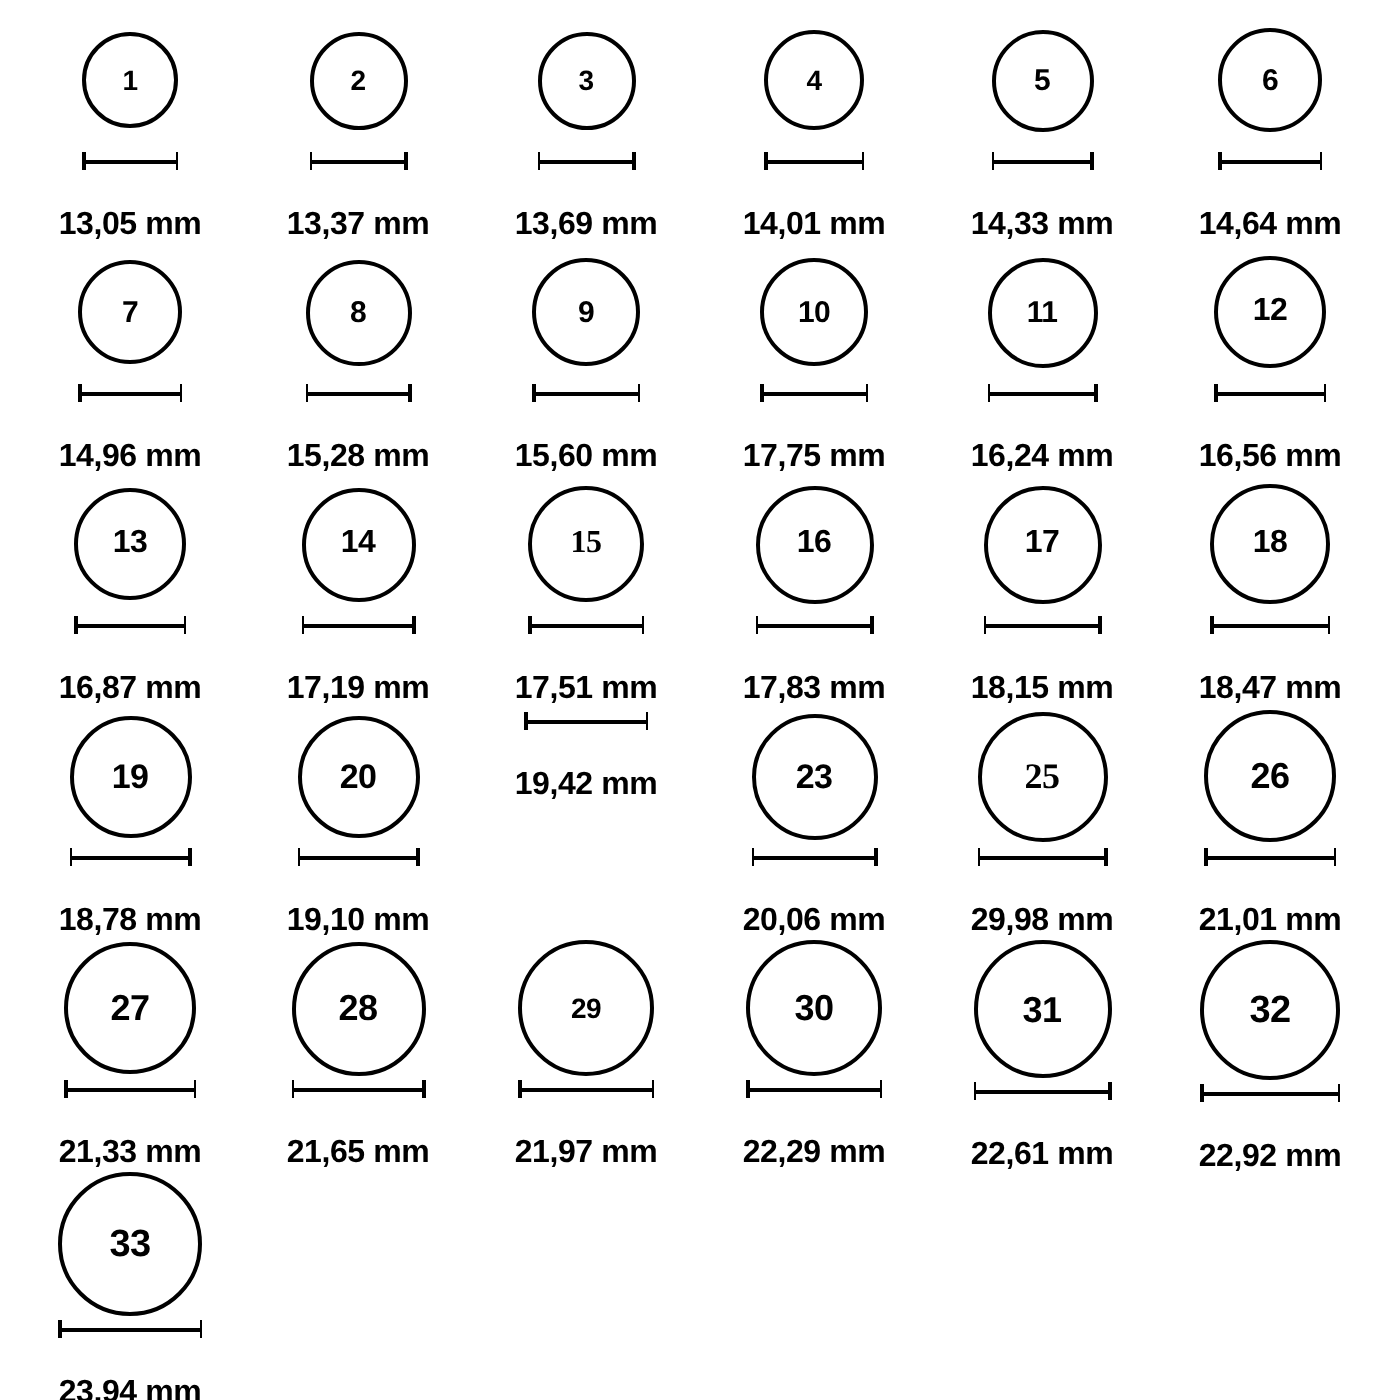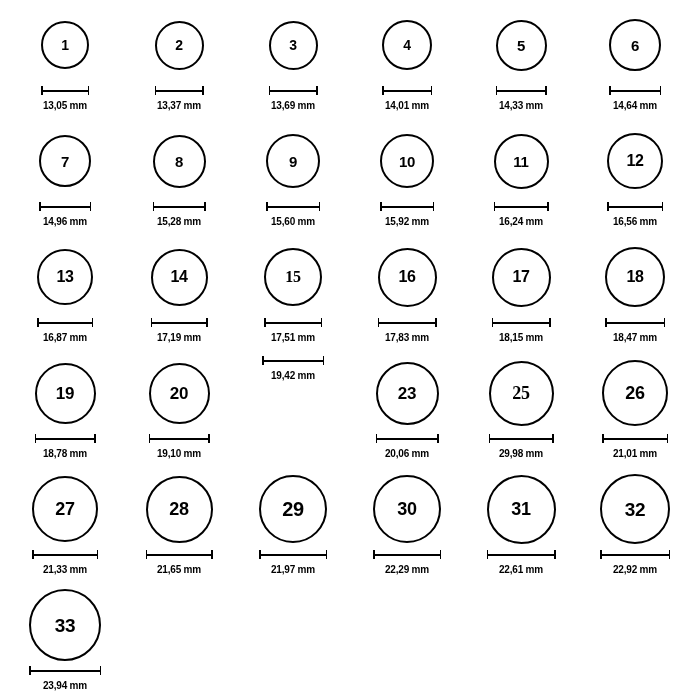--- a/index.html
+++ b/index.html
@@ -79,22 +79,22 @@
   .caliper .tick {
     position: absolute;
     top: 0;
     width: 1.5px;
     height: 9px;
     background: #000000;
   }
   .caliper .tick.left { left: 0; }
   .caliper .tick.right { right: 0; }
   .ring-label {
-    margin-top: 5px;
-    font-size: 10px;
+    margin-top: 19px;
+    font-size: 16px;
     font-weight: bold;
     color: #000000;
     white-space: nowrap;
     letter-spacing: -0.2px;
   }
 </style>
 </head>
 <body>
 
 <div id="chart">
@@ -239,21 +239,21 @@
           <div class="ring-circle" style="width: 54px; height: 54px;">
             <span class="ring-number" style="font-size: 15px;">10</span>
           </div>
         </div>
         <div class="ring-measure">
           <div class="caliper" style="width: 54px;">
             <div class="bar"></div>
             <div class="tick left"></div>
             <div class="tick right"></div>
           </div>
-          <div class="ring-label">15,92 mm</div>
+          <div class="ring-label">17,75 mm</div>
         </div>
       </div>
       <div class="ring-cell">
         <div class="ring-circle-wrap">
           <div class="ring-circle" style="width: 55px; height: 55px;">
             <span class="ring-number" style="font-size: 15px;">11</span>
           </div>
         </div>
         <div class="ring-measure">
           <div class="caliper" style="width: 55px;">
@@ -480,21 +480,21 @@
             <div class="bar"></div>
             <div class="tick left"></div>
             <div class="tick right"></div>
           </div>
           <div class="ring-label">21,65 mm</div>
         </div>
       </div>
       <div class="ring-cell">
         <div class="ring-circle-wrap">
           <div class="ring-circle" style="width: 68px; height: 68px;">
-            <span class="ring-number" style="font-size: 20px;">29</span>
+            <span class="ring-number" style="font-size: 14px;">29</span>
           </div>
         </div>
         <div class="ring-measure">
           <div class="caliper" style="width: 68px;">
             <div class="bar"></div>
             <div class="tick left"></div>
             <div class="tick right"></div>
           </div>
           <div class="ring-label">21,97 mm</div>
         </div>

